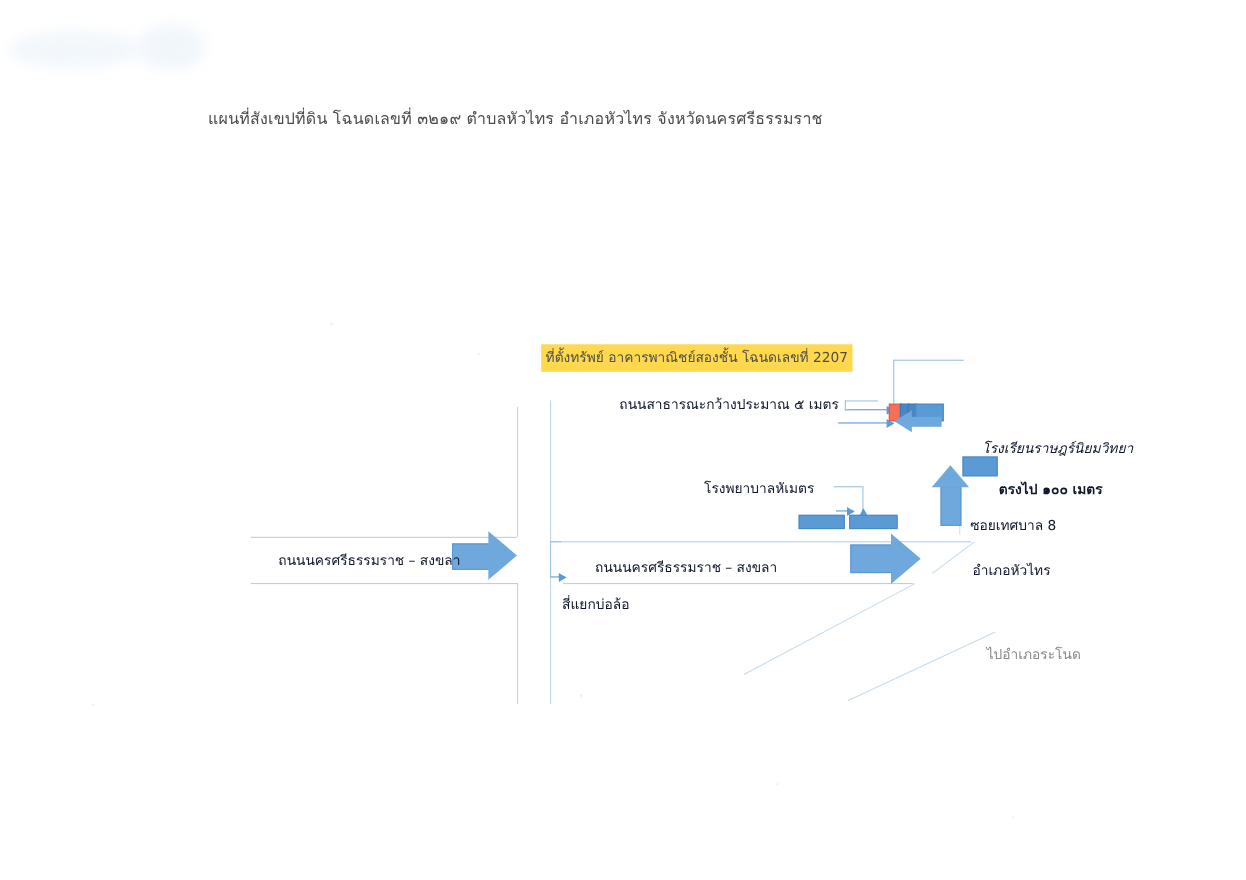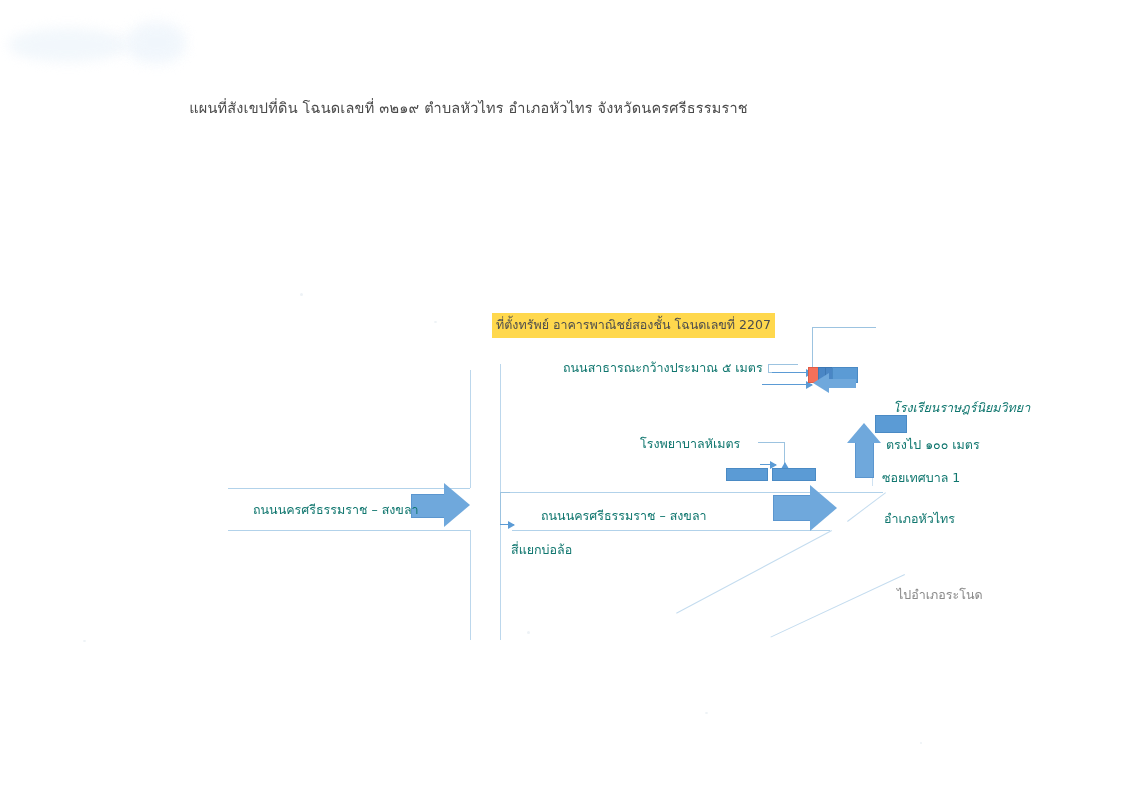--- a/index.html
+++ b/index.html
@@ -74,21 +74,21 @@
     position: absolute;
     background: #9cc3e0;
   }
   .leader.h { height: 1px; }
   .leader.v { width: 1px; }
 
   
   .mlabel {
     position: absolute;
     font-size: 12.5px;
-    color: #0f766e;
+    color: #0f172a;
     white-space: nowrap;
   }
   .mlabel.grey-lite { color: #8a8a8a; }
 
   
   .hl-banner {
     position: absolute;
     left: 492px;
     top: 313px;
     padding: 2px 4px 3px 4px;
@@ -262,21 +262,21 @@
   <div class="tiny-arrow" style="left:760px; top:464px; width:16px;"></div>
   <div class="tiny-arrow" style="left:500px; top:524px; width:14px;"></div>
   <div class="leader v" style="left:500px; top:492px; height:32px;"></div>
   <div class="leader h" style="left:500px; top:492px; width:10px;"></div>
 
   <div class="hl-banner">ที่ตั้งทรัพย์  อาคารพาณิชย์สองชั้น โฉนดเลขที่ 2207</div>
 
   <div class="mlabel" style="left:563px; top:358px;">ถนนสาธารณะกว้างประมาณ ๕  เมตร</div>
   <div class="mlabel" style="left:640px; top:434px;">โรงพยาบาลหัเมตร</div>
   <div class="mlabel" style="left:893px; top:398px;font-style:italic;">โรงเรียนราษฎร์นิยมวิทยา</div>
-  <div class="mlabel" style="left:886px; top:435px;">ตรงไป ๑๐๐  เมตร</div>
-  <div class="mlabel" style="left:882px; top:468px;">ซอยเทศบาล 1</div>
+  <div class="mlabel" style="left:908px; top:435px;font-weight:bold;">ตรงไป ๑๐๐  เมตร</div>
+  <div class="mlabel" style="left:882px; top:468px;">ซอยเทศบาล 8</div>
   <div class="mlabel" style="left:253px; top:500px;">ถนนนครศรีธรรมราช – สงขลา</div>
   <div class="mlabel" style="left:541px; top:506px;">ถนนนครศรีธรรมราช – สงขลา</div>
   <div class="mlabel" style="left:511px; top:540px;">สี่แยกบ่อล้อ</div>
   <div class="mlabel" style="left:884px; top:509px;font-family:Liberation Serif, serif;">อำเภอหัวไทร</div>
   <div class="mlabel grey-lite" style="left:897px; top:585px;">ไปอำเภอระโนด</div>
 
 </div>
 
 </body></html>

